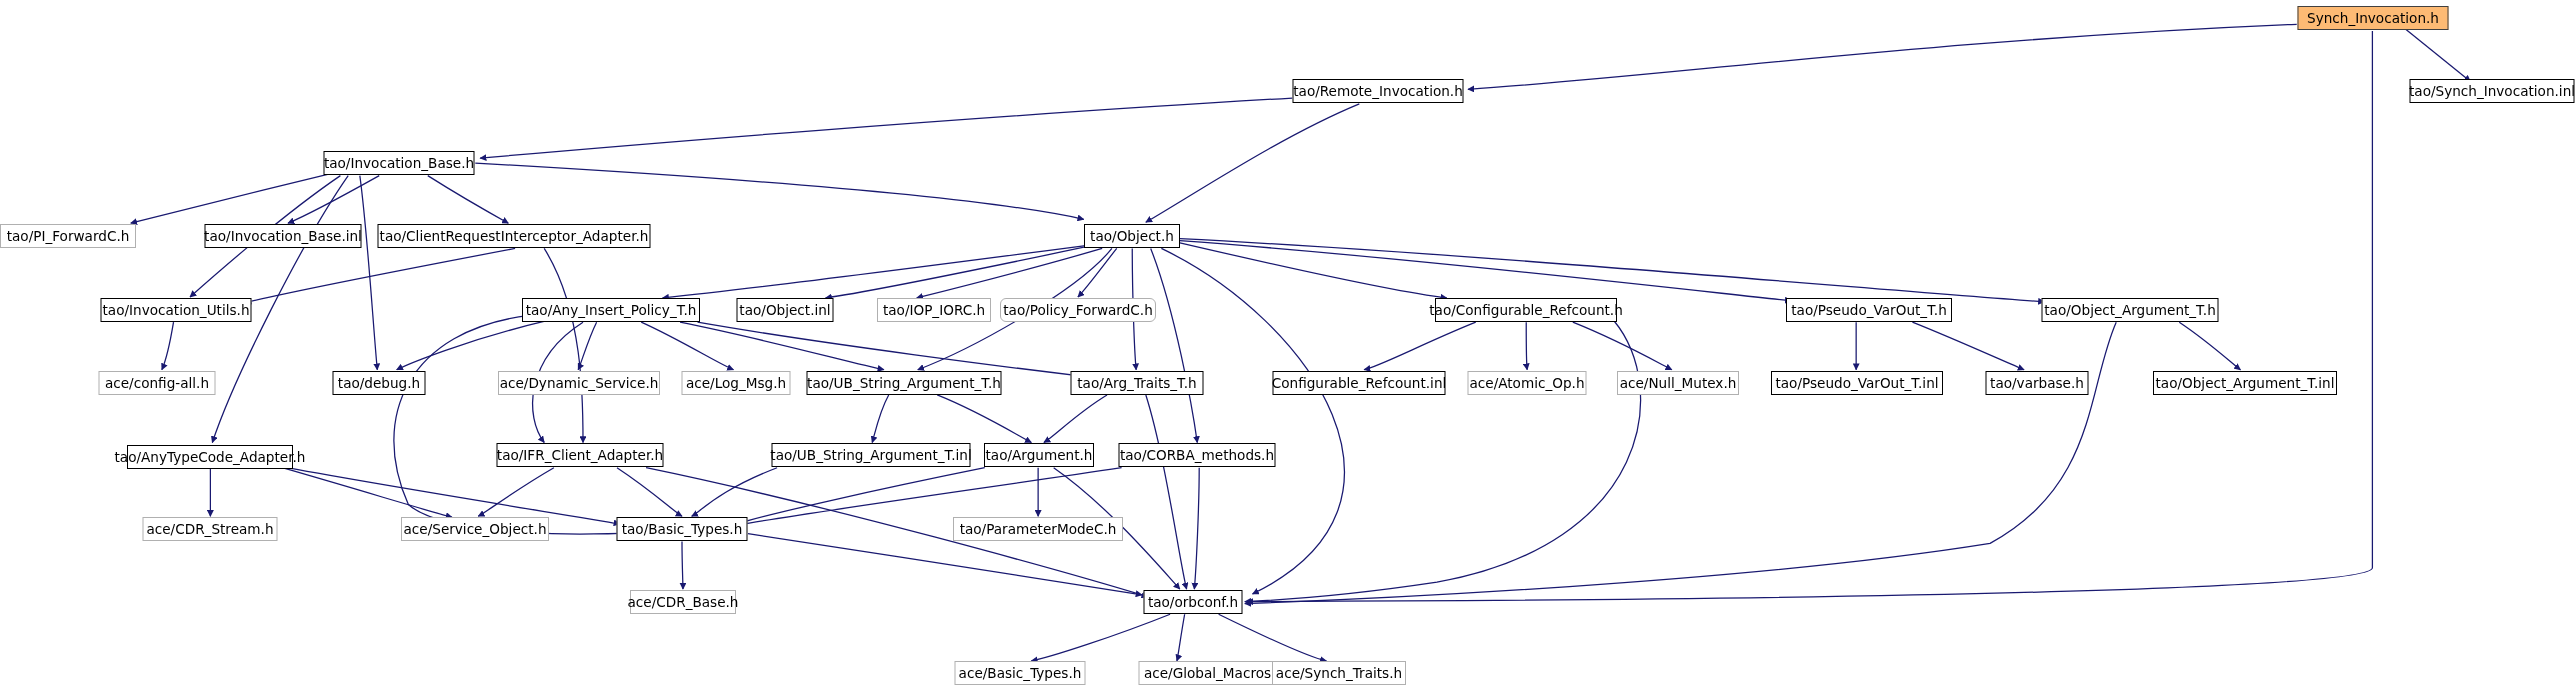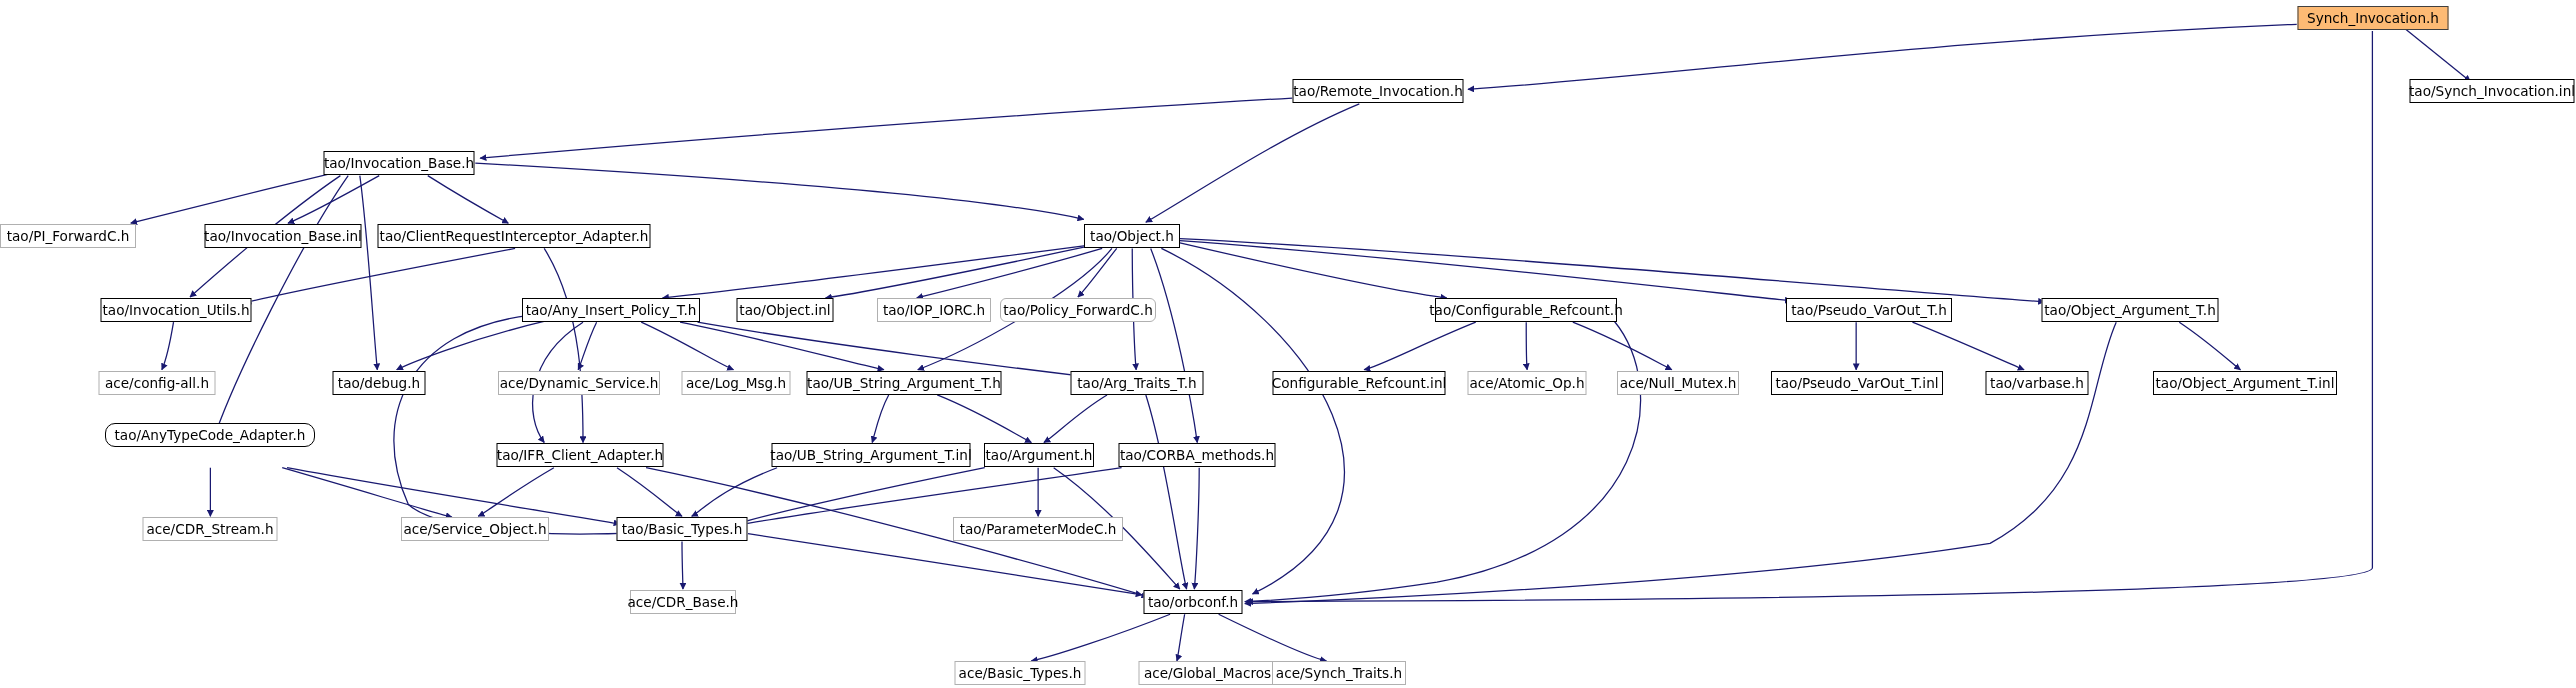--- a/index.html
+++ b/index.html
@@ -185,21 +185,21 @@
       </div>
       <div class="node" style="left: 1857px; top: 383px; width: 172px;">
         <span class="lbl">tao/Pseudo_VarOut_T.inl</span>
       </div>
       <div class="node" style="left: 2037px; top: 383px; width: 103px;">
         <span class="lbl">tao/varbase.h</span>
       </div>
       <div class="node" style="left: 2245px; top: 383px; width: 184px;">
         <span class="lbl">tao/Object_Argument_T.inl</span>
       </div>
-      <div class="node" style="left: 210px; top: 435px; width: 210px; border-radius: 10px;">
+      <div class="node" style="left: 210px; top: 457px; width: 166px;">
         <span class="lbl">tao/AnyTypeCode_Adapter.h</span>
       </div>
       <div class="node" style="left: 580px; top: 455px; width: 167px;">
         <span class="lbl">tao/IFR_Client_Adapter.h</span>
       </div>
       <div class="node" style="left: 871px; top: 455px; width: 199px;">
         <span class="lbl">tao/UB_String_Argument_T.inl</span>
       </div>
       <div class="node" style="left: 1039px; top: 455px; width: 110px;">
         <span class="lbl">tao/Argument.h</span>

